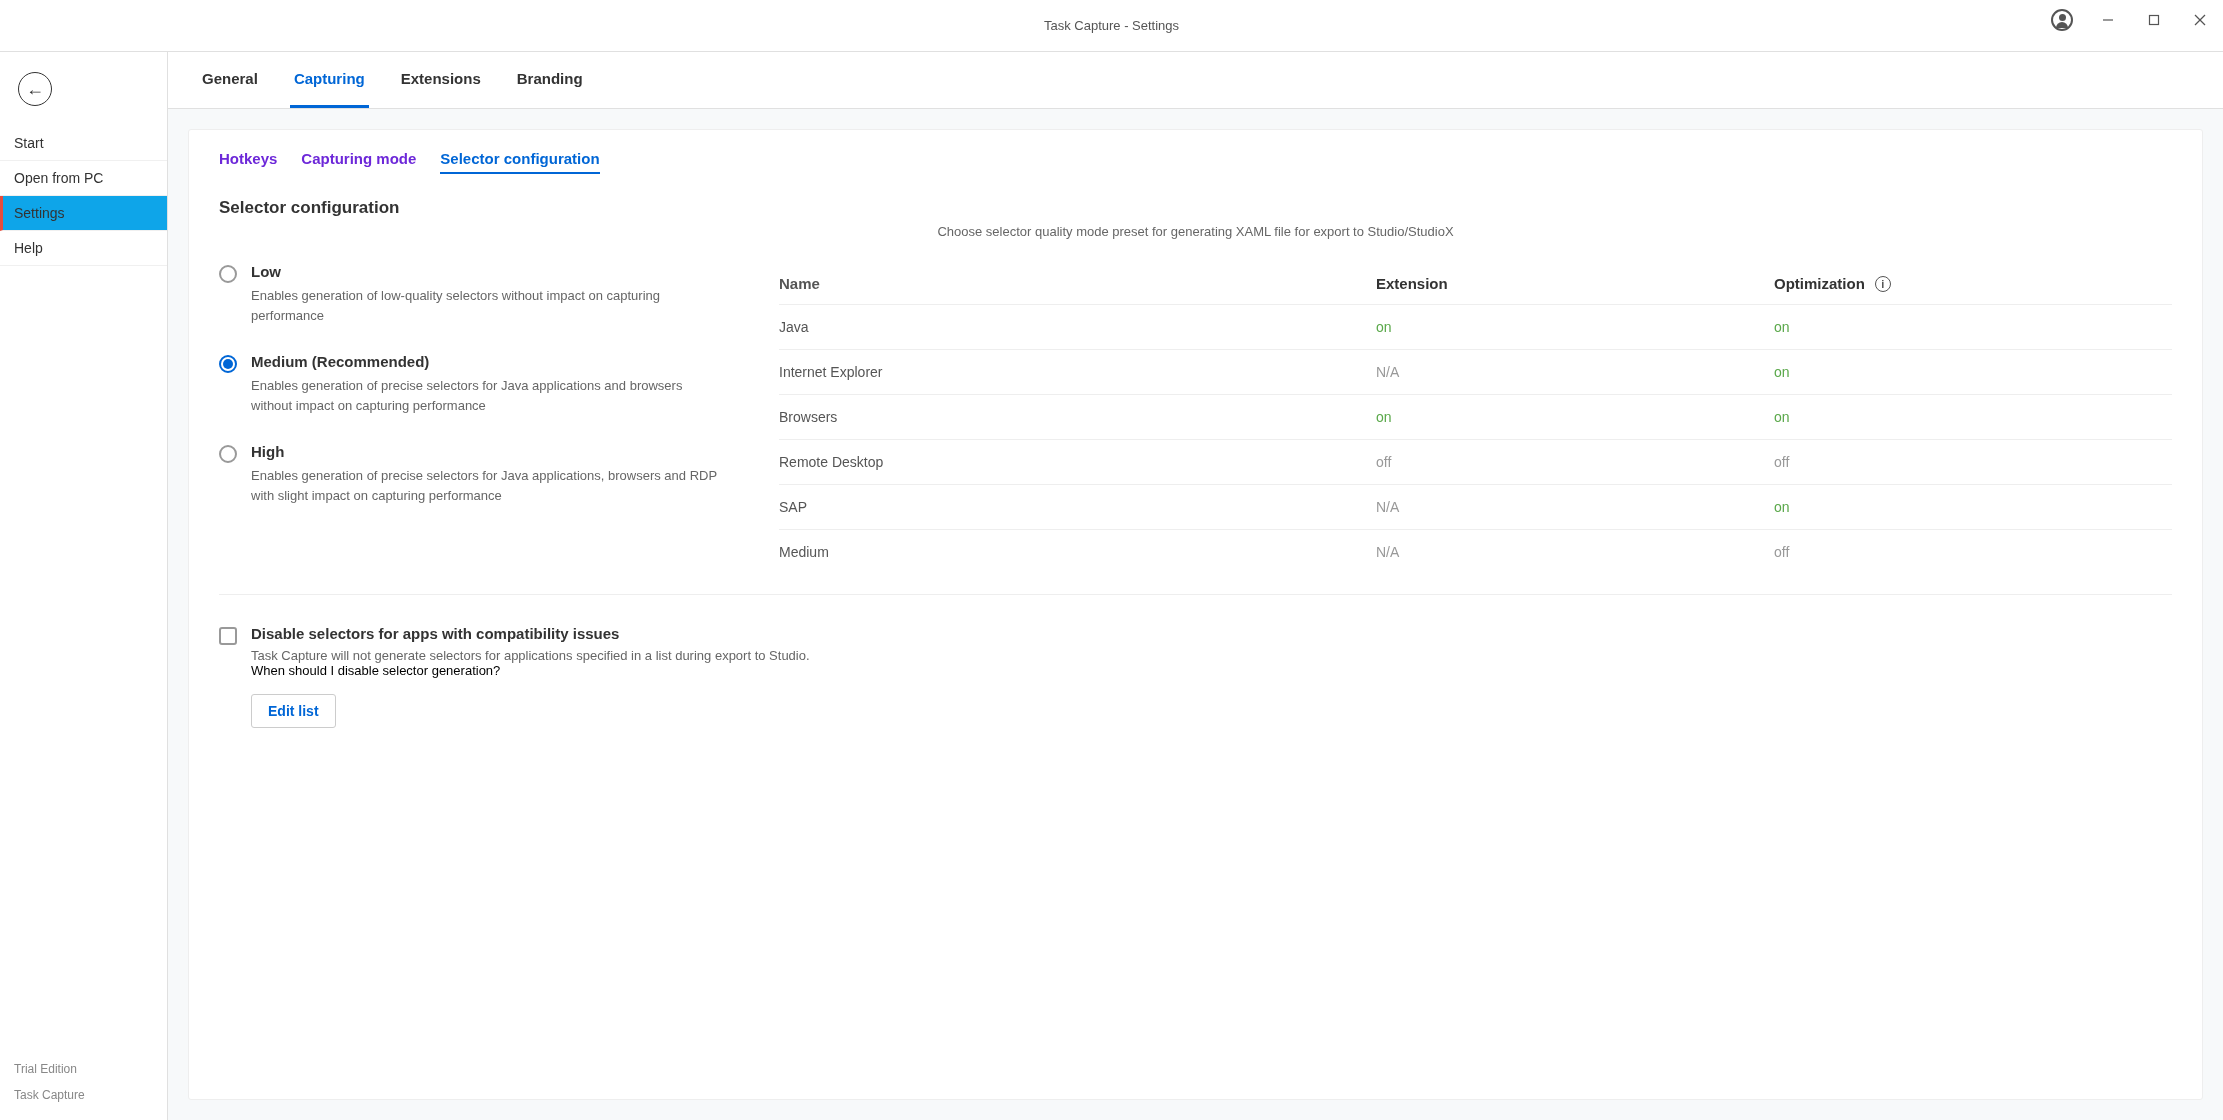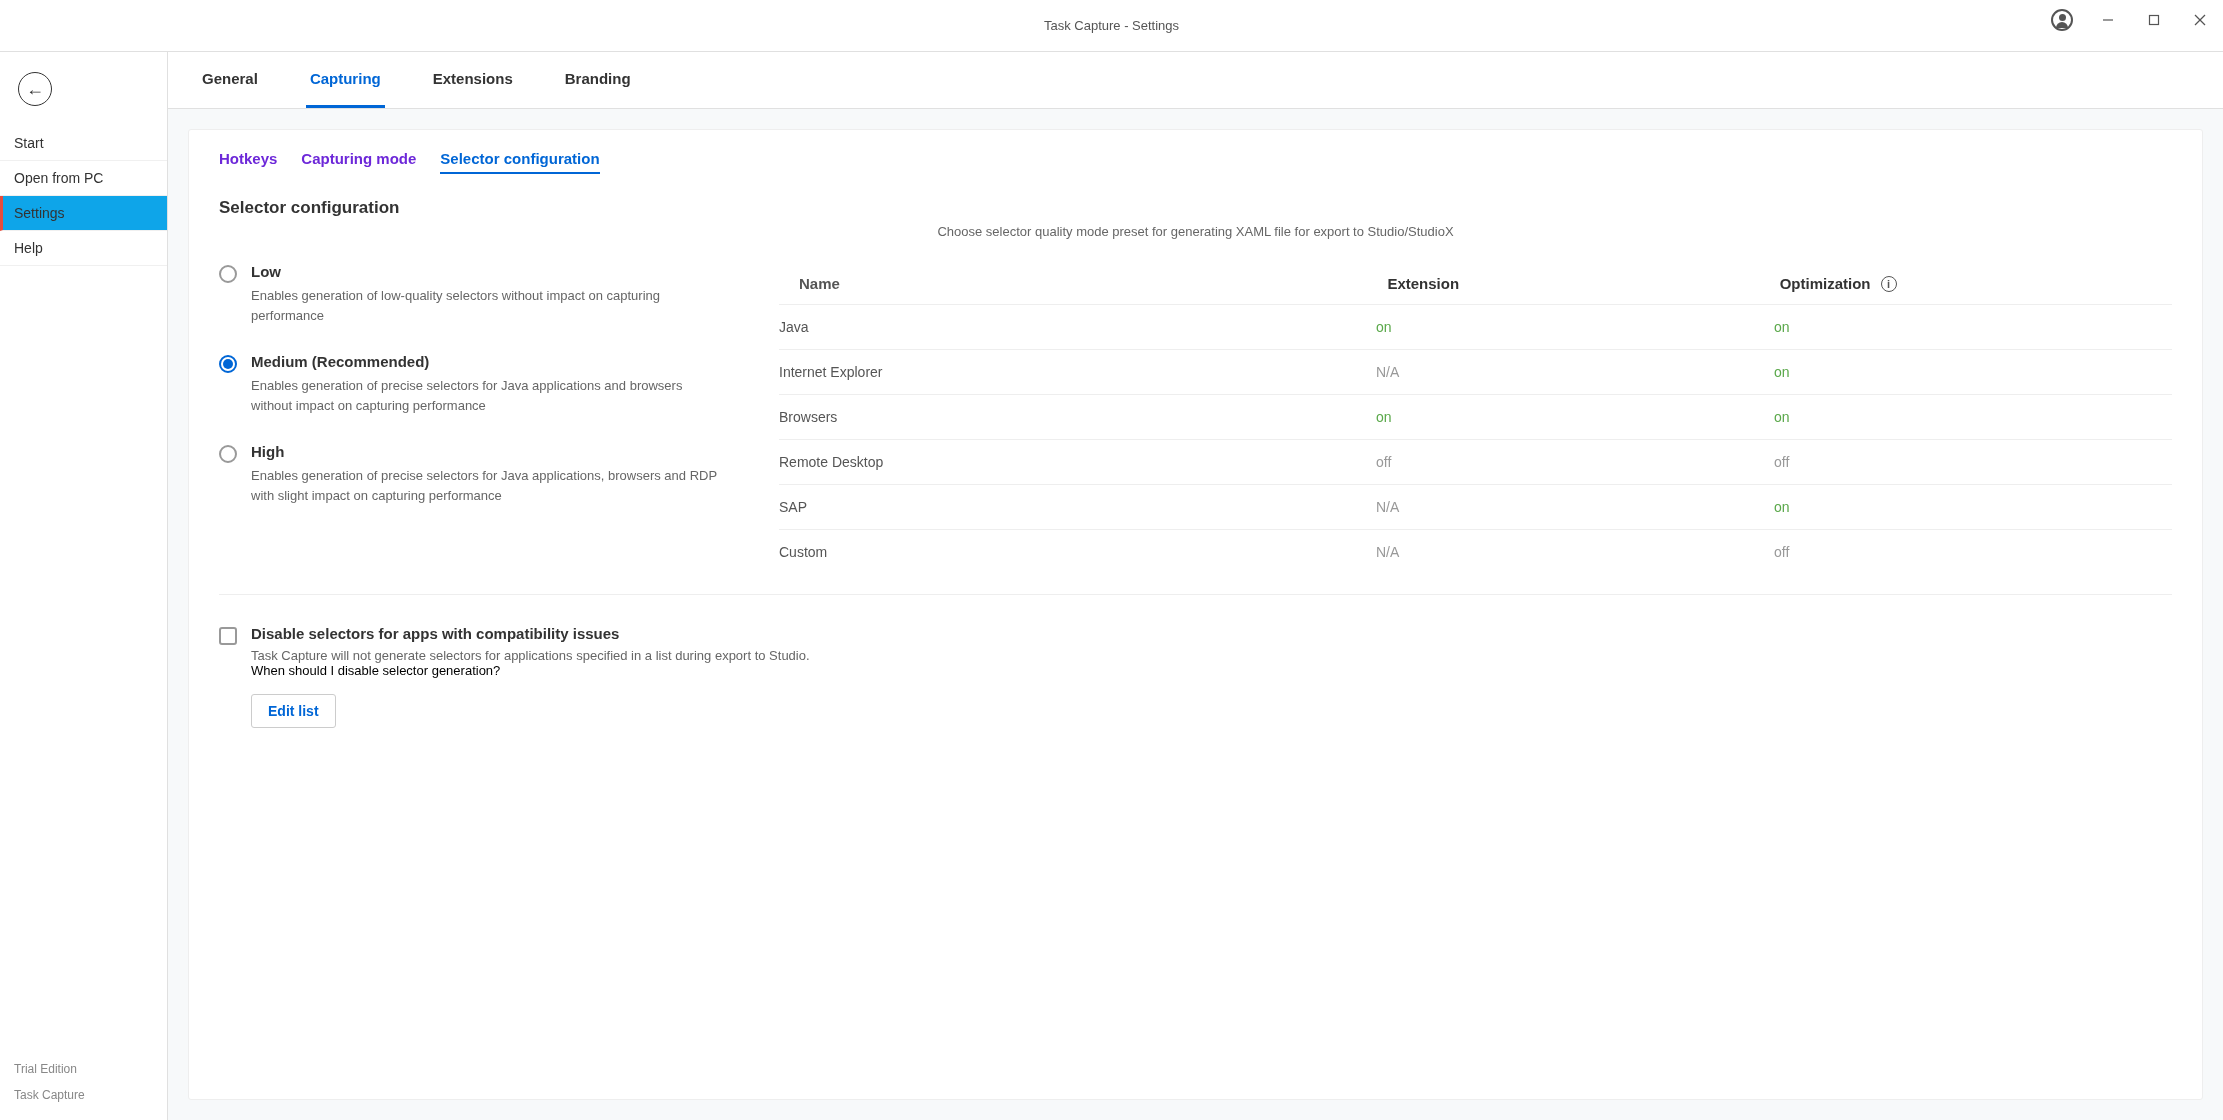--- a/index.html
+++ b/index.html
@@ -131,21 +131,21 @@
 }
 .main {
   flex: 1;
   display: flex;
   flex-direction: column;
   background: #f7f9fa;
   overflow: hidden;
 }
 .tabs {
   display: flex;
-  gap: 44px;
+  gap: 28px;
   padding: 0 30px;
   background: #fff;
   border-bottom: 1px solid #e0e0e0;
 }
 .tab {
   padding: 18px 4px;
   font-size: 15px;
   font-weight: 600;
   color: #333;
   cursor: pointer;
@@ -248,21 +248,20 @@
 }
 .ext-table {
   width: 100%;
 }
 .ext-header {
   display: flex;
   padding: 12px 0;
   font-weight: 600;
   font-size: 15px;
   color: #333;
-  margin-left: 20px;
 }
 .ext-row {
   display: flex;
   padding: 14px 0;
   border-top: 1px solid #eee;
   font-size: 14px;
 }
 .col-name { flex: 1.5; color: #555; }
 .col-ext { flex: 1; }
 .col-opt { flex: 1; display: flex; align-items: center; gap: 6px; }
@@ -453,21 +452,21 @@
                     <div class="col-name">Remote Desktop</div>
                     <div class="col-ext val-off">off</div>
                     <div class="col-opt val-off">off</div>
                   </div>
                   <div class="ext-row">
                     <div class="col-name">SAP</div>
                     <div class="col-ext val-na">N/A</div>
                     <div class="col-opt val-on">on</div>
                   </div>
                   <div class="ext-row">
-                    <div class="col-name">Custom</div>
+                    <div class="col-name">Medium</div>
                     <div class="col-ext val-na">N/A</div>
                     <div class="col-opt val-off">off</div>
                   </div>
                 </div>
             </div>
           </div>
         </div>
 
         <hr class="divider-line">
 

